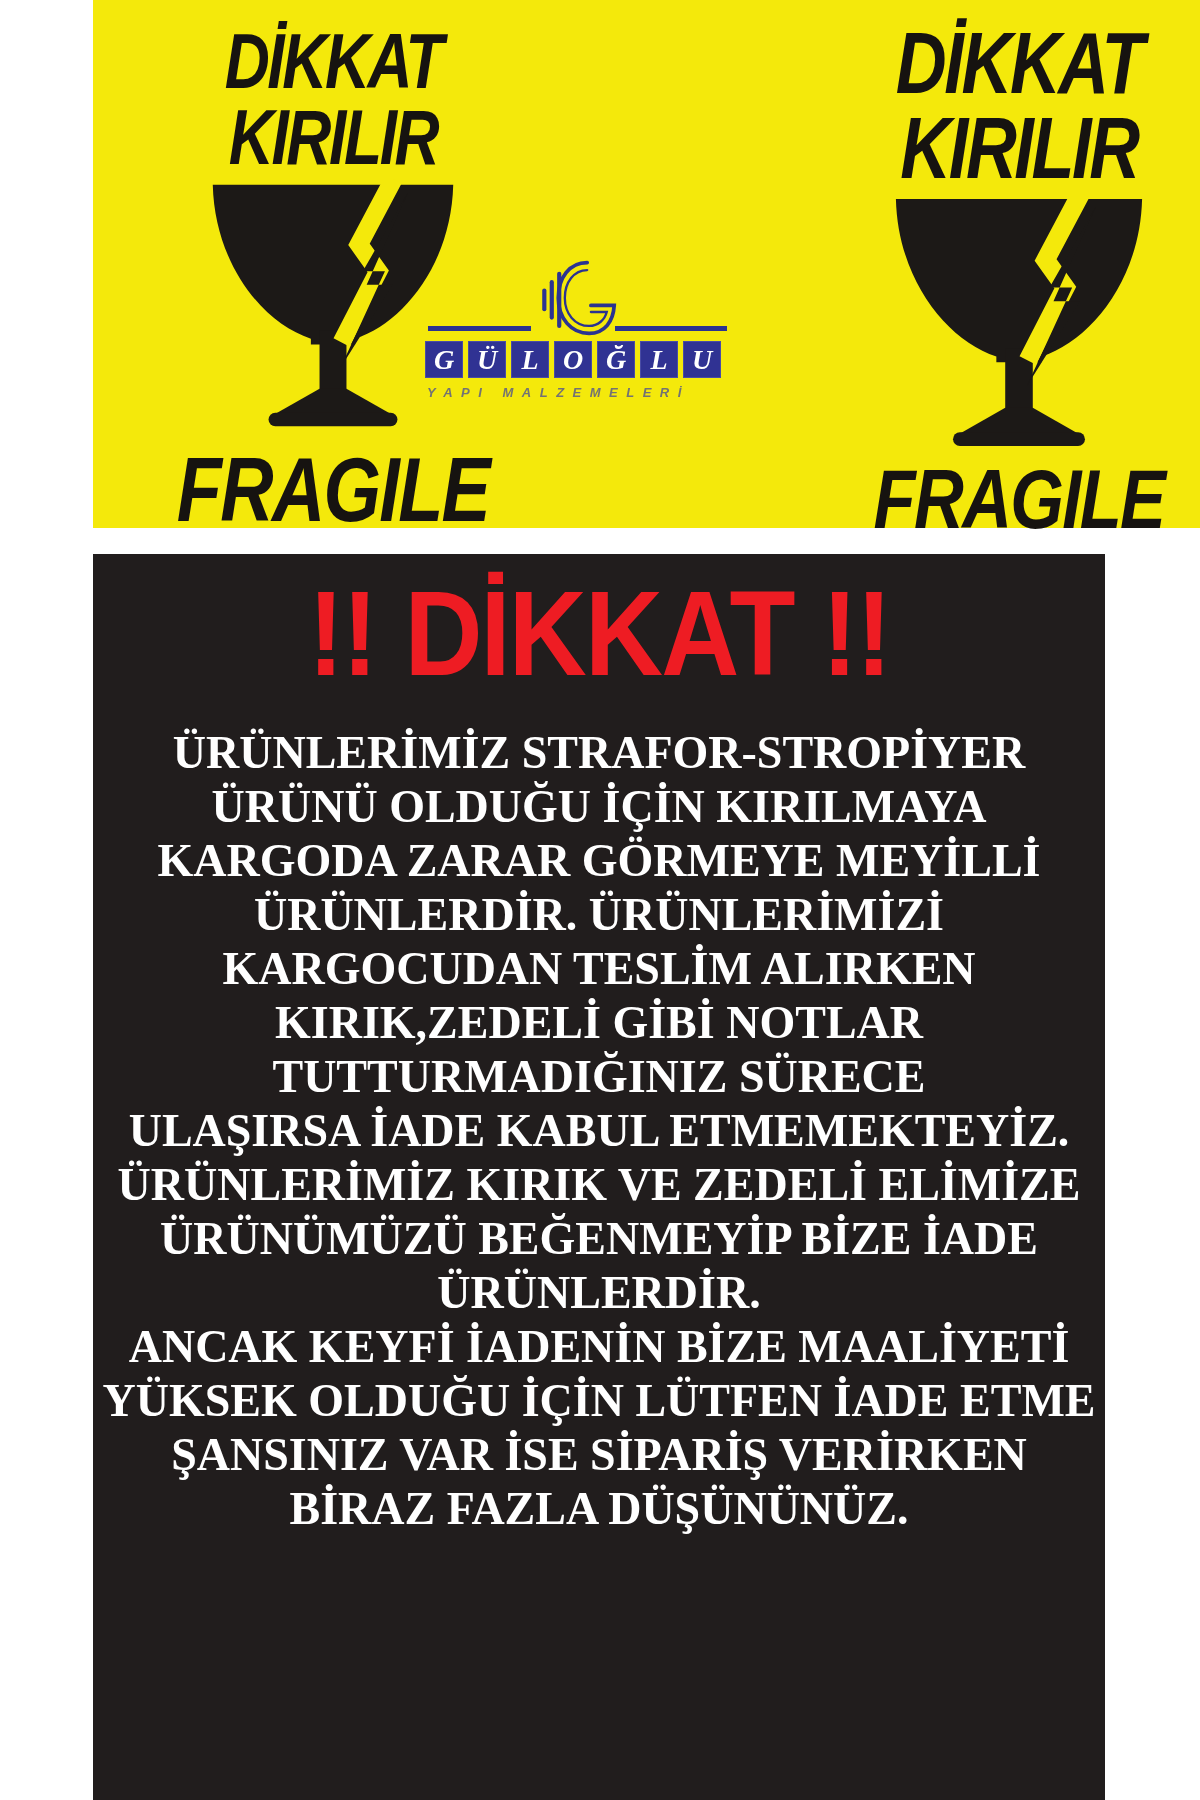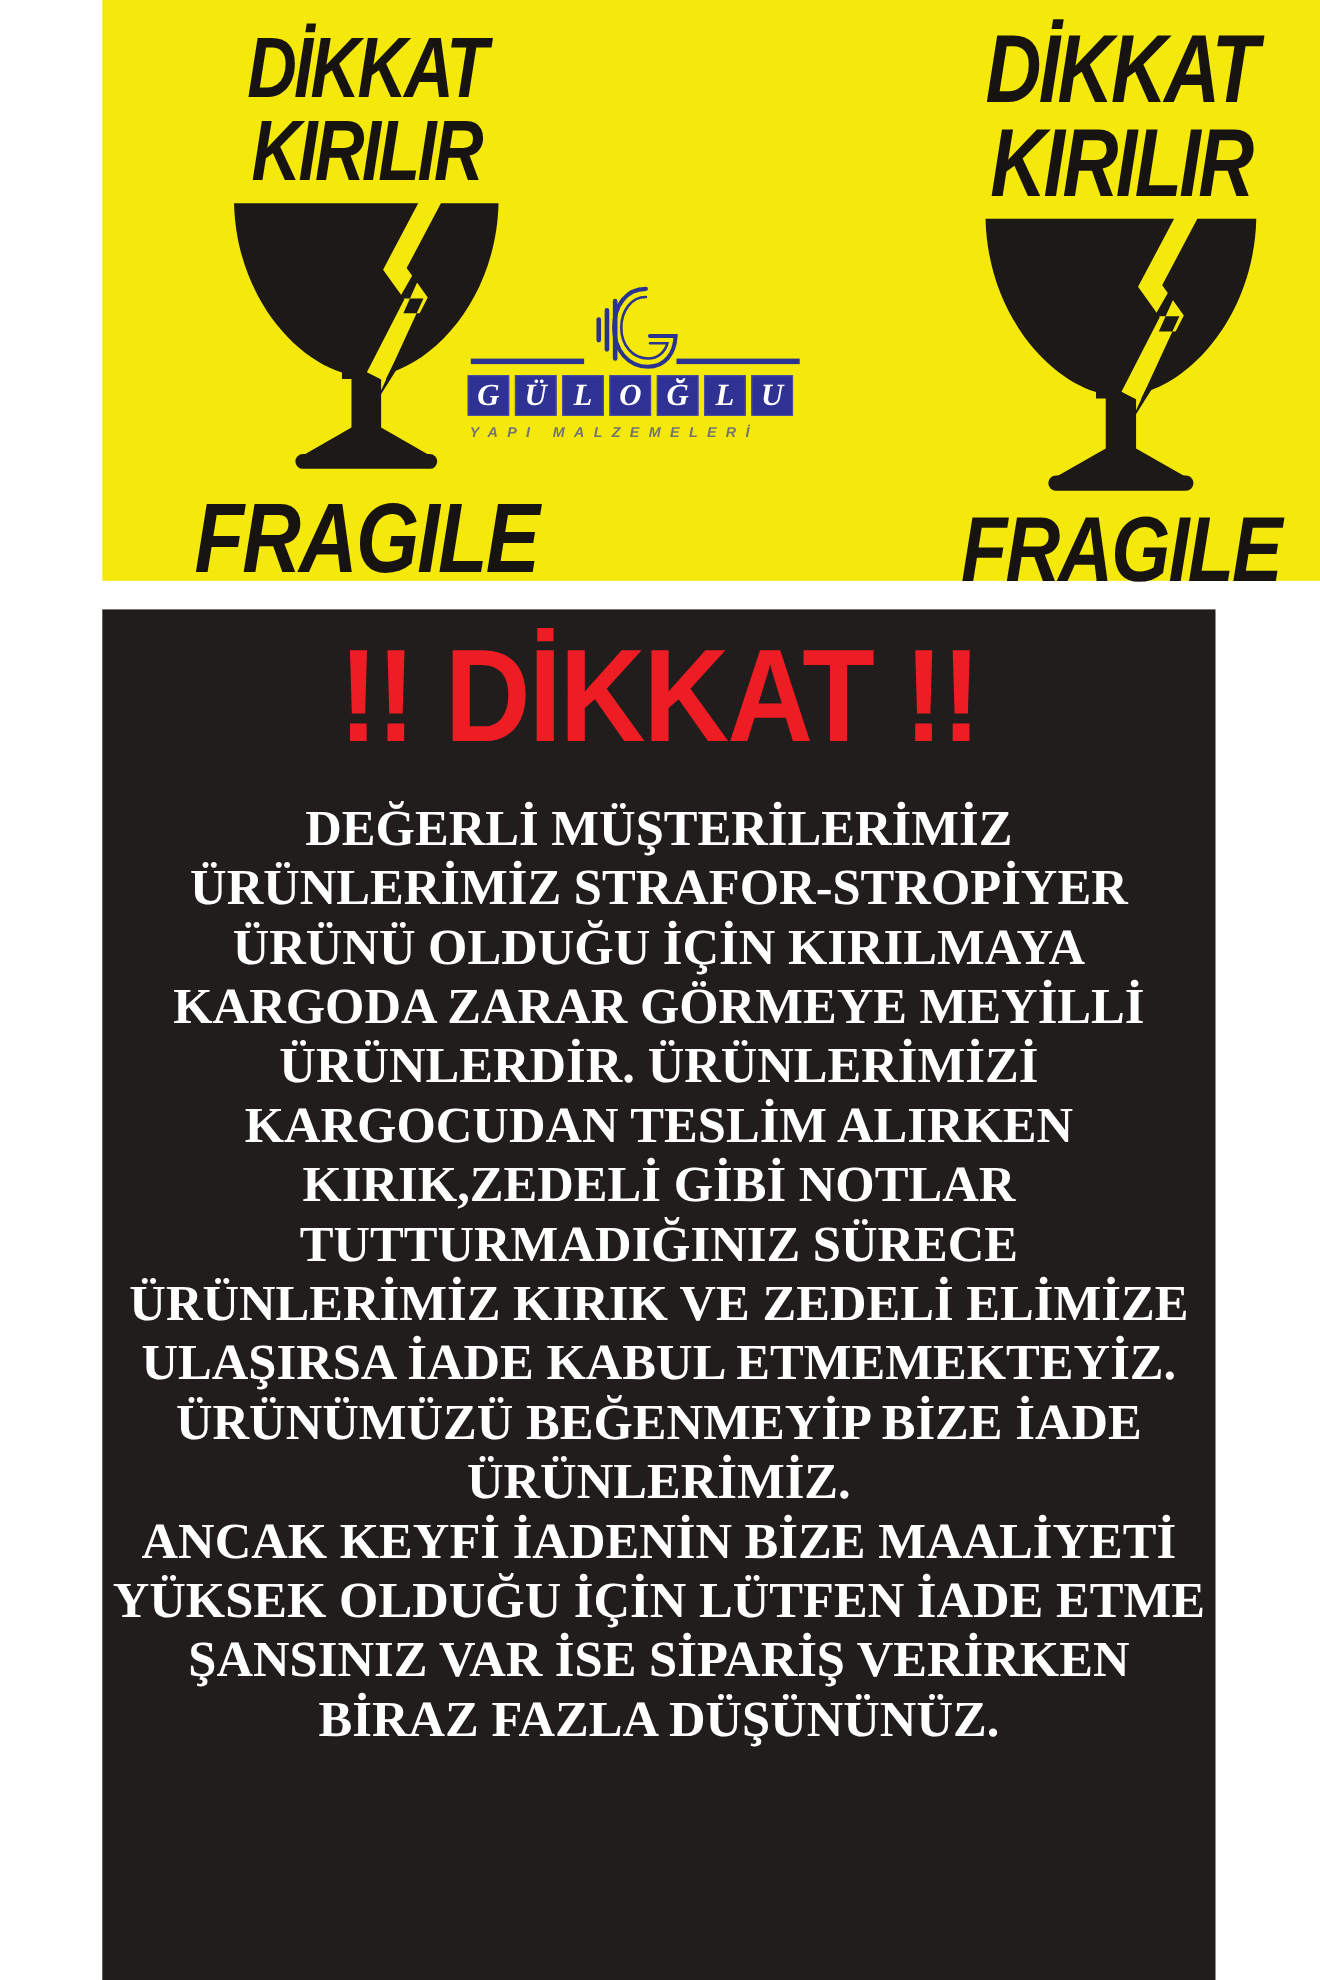--- a/index.html
+++ b/index.html
@@ -138,32 +138,31 @@
           <div class="tile">L</div>
           <div class="tile">U</div>
         </div>
       <div class="logo-sub">YAPI MALZEMELERİ</div>
     </div>
   </div>
 
   <div class="bottom" style="background: rgb(33, 29, 29);">
     <div class="warn-heading" style="color: rgb(238, 28, 35);">!! DİKKAT !!</div>
     <div class="warn-lines">
-        <div class="warn-line">DEĞERLİ MÜŞTERİLERİMİZ</div>
         <div class="warn-line">ÜRÜNLERİMİZ STRAFOR-STROPİYER</div>
         <div class="warn-line">ÜRÜNÜ OLDUĞU İÇİN KIRILMAYA</div>
         <div class="warn-line">KARGODA ZARAR GÖRMEYE MEYİLLİ</div>
         <div class="warn-line">ÜRÜNLERDİR. ÜRÜNLERİMİZİ</div>
         <div class="warn-line">KARGOCUDAN TESLİM ALIRKEN</div>
         <div class="warn-line">KIRIK,ZEDELİ GİBİ NOTLAR</div>
         <div class="warn-line">TUTTURMADIĞINIZ SÜRECE</div>
+        <div class="warn-line">ULAŞIRSA İADE KABUL ETMEMEKTEYİZ.</div>
         <div class="warn-line">ÜRÜNLERİMİZ KIRIK VE ZEDELİ ELİMİZE</div>
-        <div class="warn-line">ULAŞIRSA İADE KABUL ETMEMEKTEYİZ.</div>
         <div class="warn-line">ÜRÜNÜMÜZÜ BEĞENMEYİP BİZE İADE</div>
-        <div class="warn-line">ÜRÜNLERİMİZ.</div>
+        <div class="warn-line">ÜRÜNLERDİR.</div>
         <div class="warn-line">ANCAK KEYFİ İADENİN BİZE MAALİYETİ</div>
         <div class="warn-line">YÜKSEK OLDUĞU İÇİN LÜTFEN İADE ETME</div>
         <div class="warn-line">ŞANSINIZ VAR İSE SİPARİŞ VERİRKEN</div>
         <div class="warn-line">BİRAZ FAZLA DÜŞÜNÜNÜZ.</div>
       </div>
   </div>
 
 </div>
 
 </body></html>

